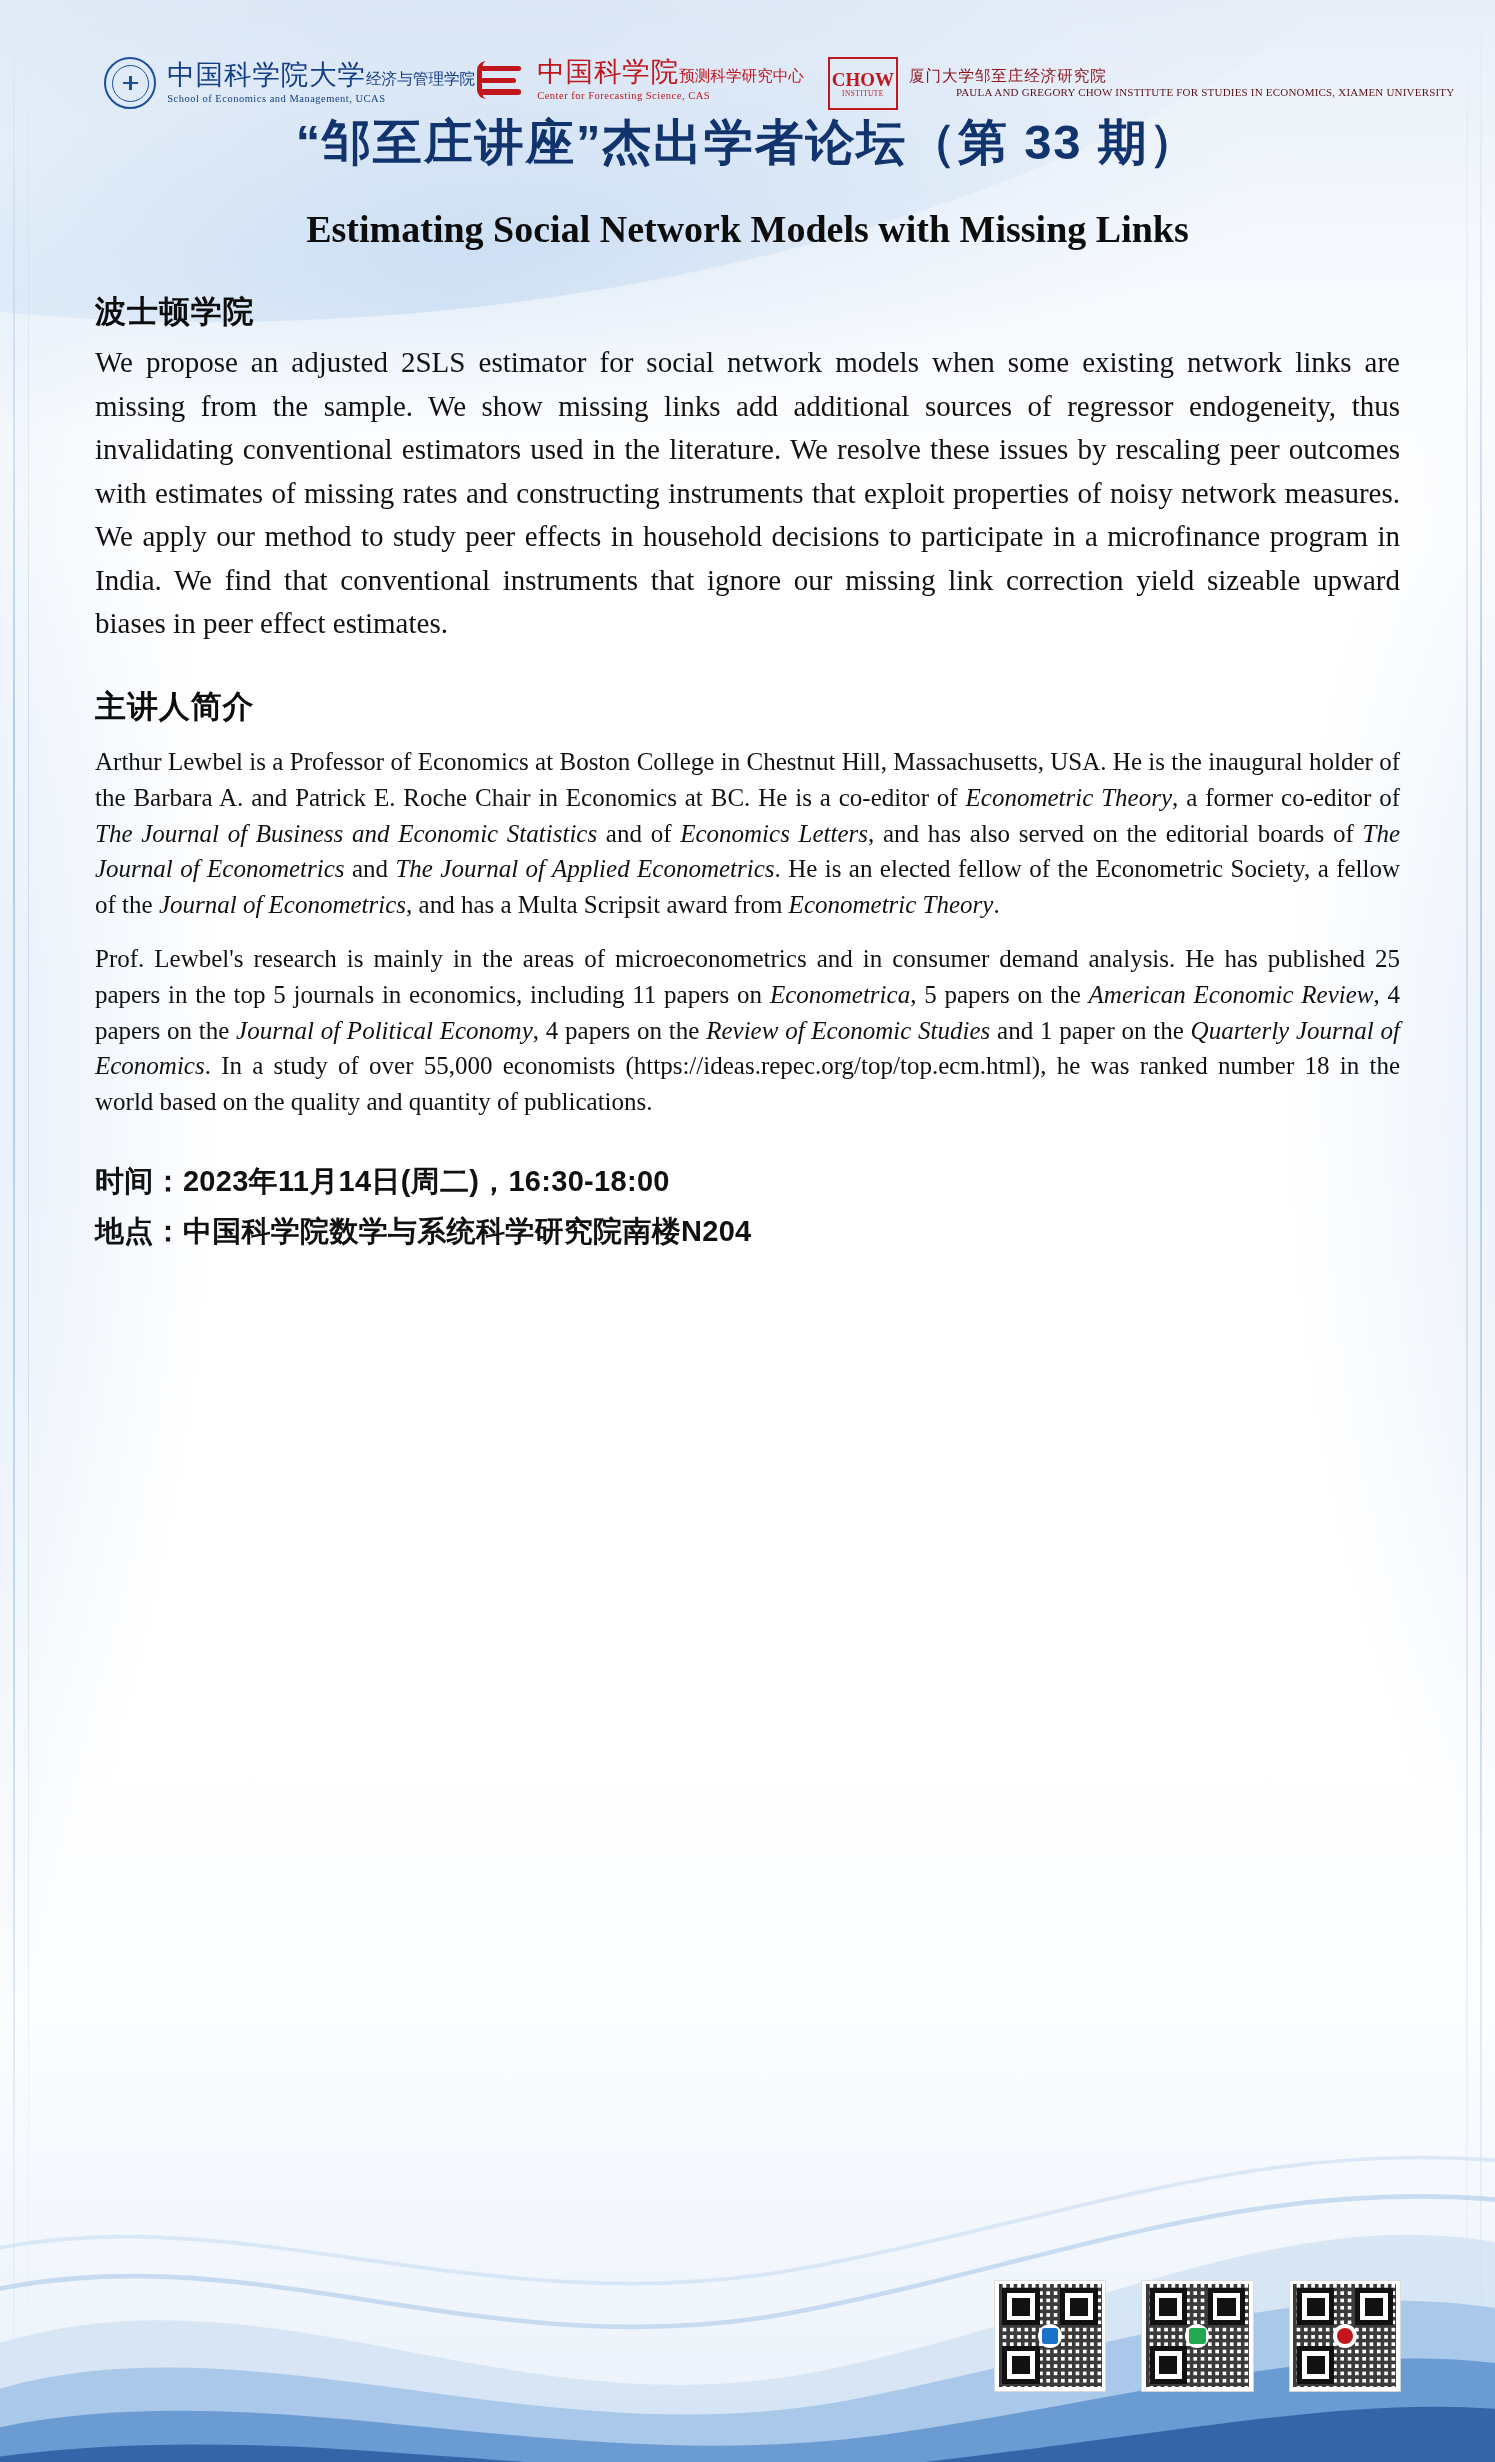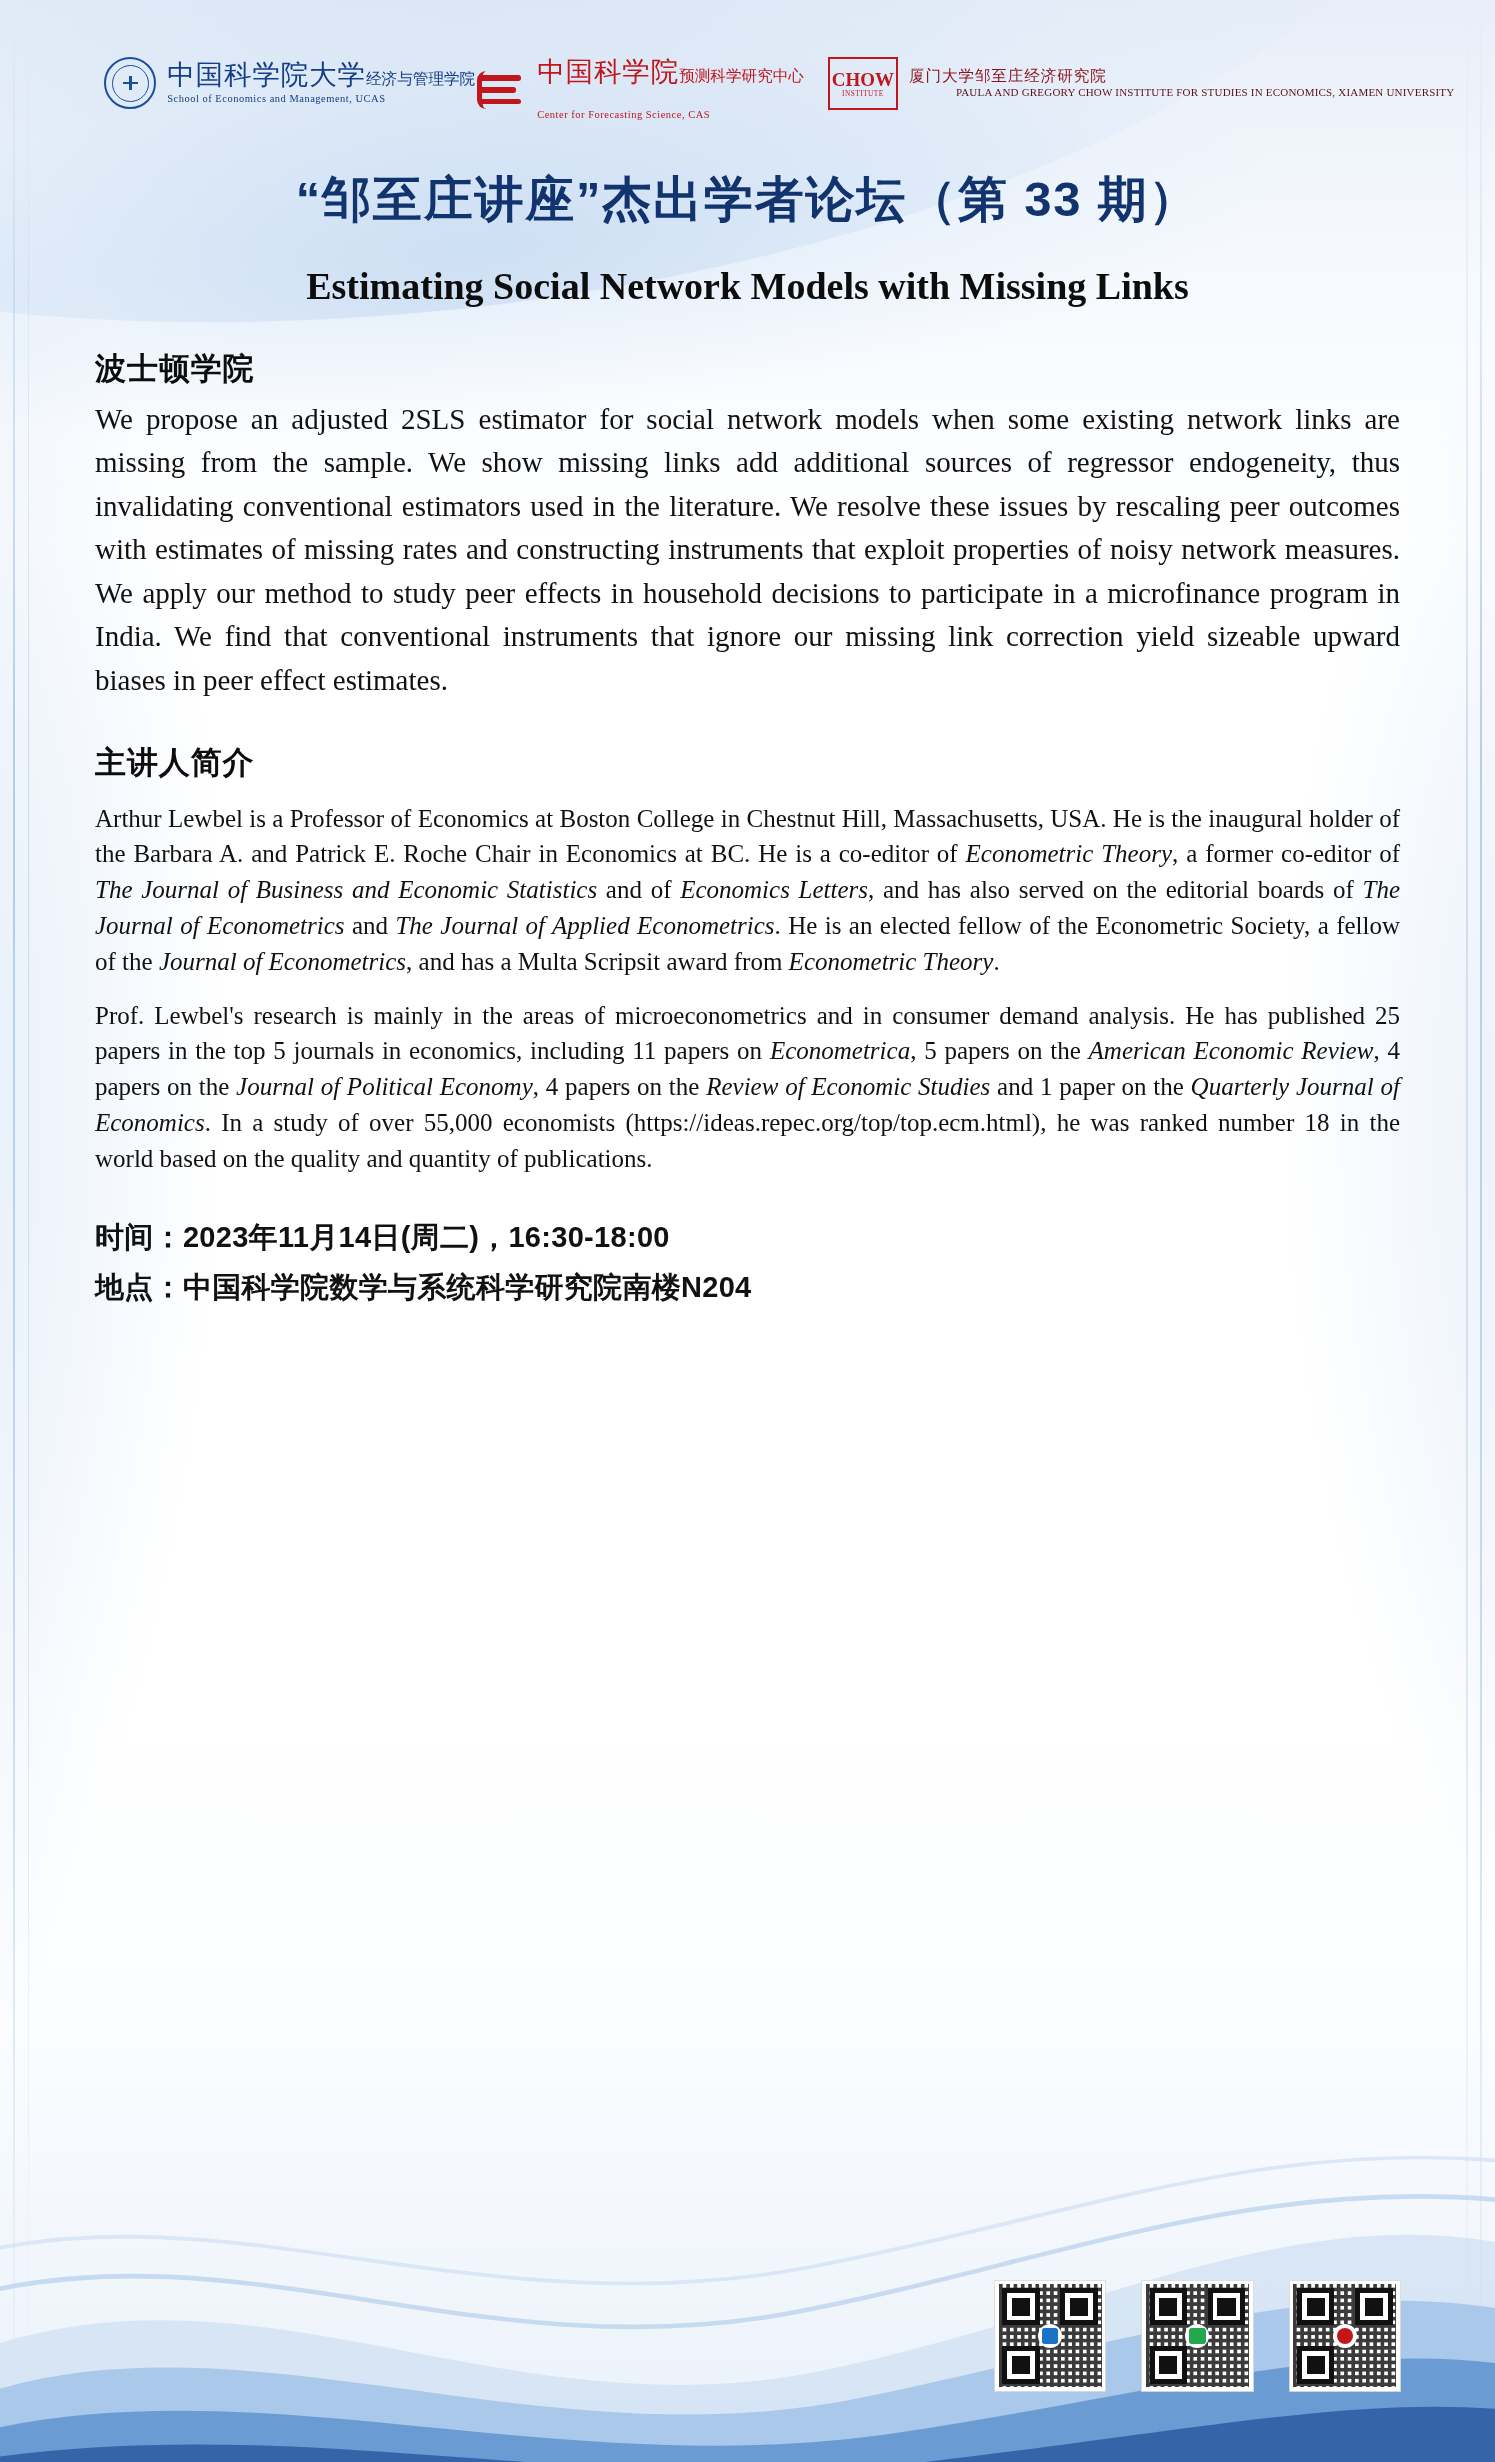--- a/index.html
+++ b/index.html
@@ -162,21 +162,21 @@
   .cfs-mark span:nth-child(3) { top: 30px; width: 42px; }
   .cfs-mark::after {
     content: "";
     position: absolute;
     left: 1.8px; top: 1.8px;
     width: 11px; height: 38px;
     border-left: 5.5px solid #c0161c;
     border-radius: 9.2px 0 0 9.2px;
   }
   .logo-cfs .logo-text-cn { color: #c0161c; }
-  .logo-cfs .logo-text-en { color: #c0161c; margin-top: 19px; }
+  .logo-cfs .logo-text-en { color: #c0161c; }
 
   .chow-box {
     width: 66px; height: 49px;
     border: 2.7px solid #c0161c;
     display: flex;
     align-items: center;
     justify-content: center;
     flex-direction: column;
     flex: 0 0 auto;
     margin-left: 24px;
@@ -191,21 +191,20 @@
   .chow-box .cw-sub {
     font-size: 7.3px;
     color: #c0161c;
     letter-spacing: 0.5px;
   }
   .logo-chow .logo-text-cn { color: #8d1318; font-size: 15.6px; }
   .logo-chow .logo-text-en { color: #5a1418; font-size: 11px; font-weight: normal; letter-spacing: 0.2px; margin-left: 47px; }
 
   
   .title-cn {
-    margin-top: 44px;
     text-align: center;
     font-family: "Liberation Sans", sans-serif;
     font-weight: bold;
     font-size: 49px;
     letter-spacing: 1.8px;
     color: #11336e;
   }
   .title-en {
     margin-top: 31px;
     text-align: center;

